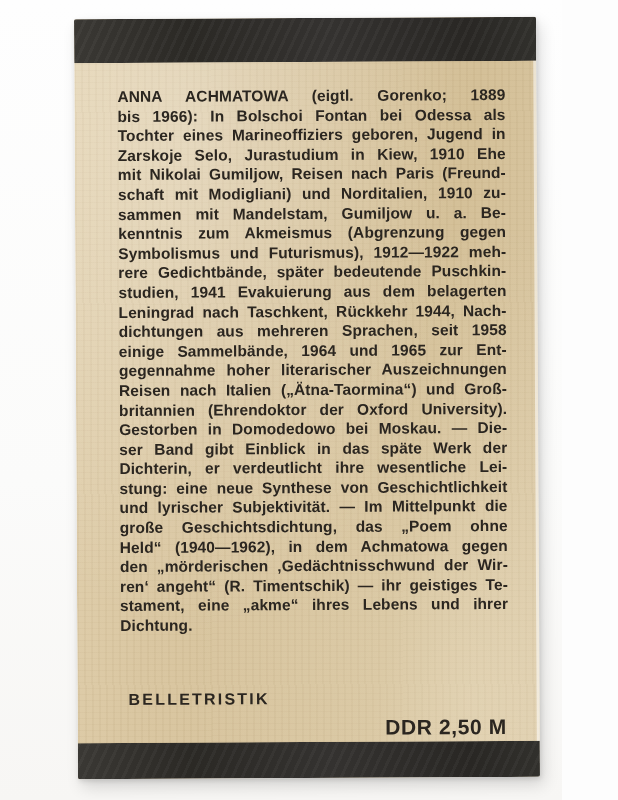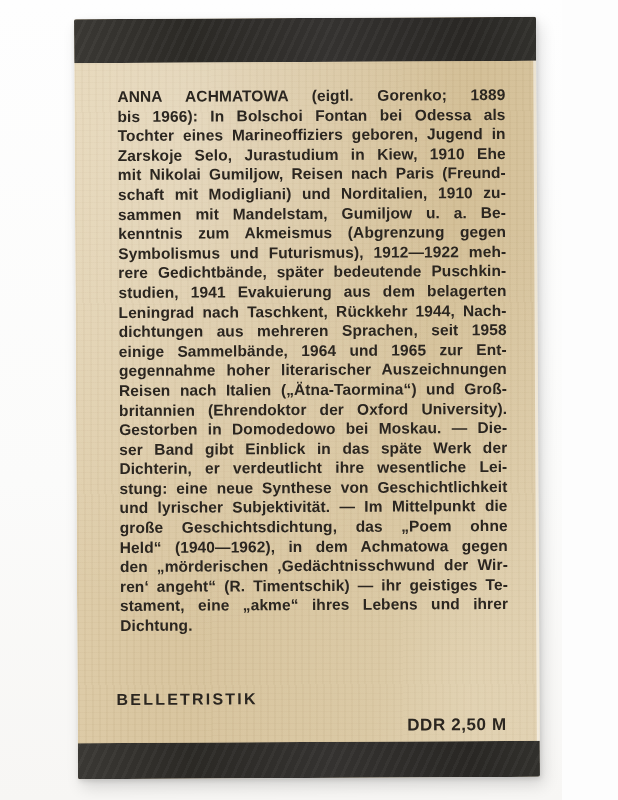--- a/index.html
+++ b/index.html
@@ -55,32 +55,32 @@
   .bio-line {
     text-align: justify;
     text-align-last: justify;
     white-space: normal;
     height: 19.6px;
     overflow: visible;
   }
   .bio-line.last { text-align-last: left; }
   .category {
     position: absolute;
-    left: 39px; top: 672px;
+    left: 51px; top: 672px;
     color: #2b2620;
     font-weight: bold;
     font-size: 16px;
     letter-spacing: 2.2px;
   }
   .price {
     position: absolute;
     right: 33px; top: 698px;
     color: #2b2620;
     font-weight: bold;
-    font-size: 17px;
+    font-size: 21px;
     letter-spacing: 0.6px;
   }
 </style>
 </head>
 <body>
 
 <div class="stage">
   <div class="book">
     <div class="band top"></div>
     <div class="bio">

